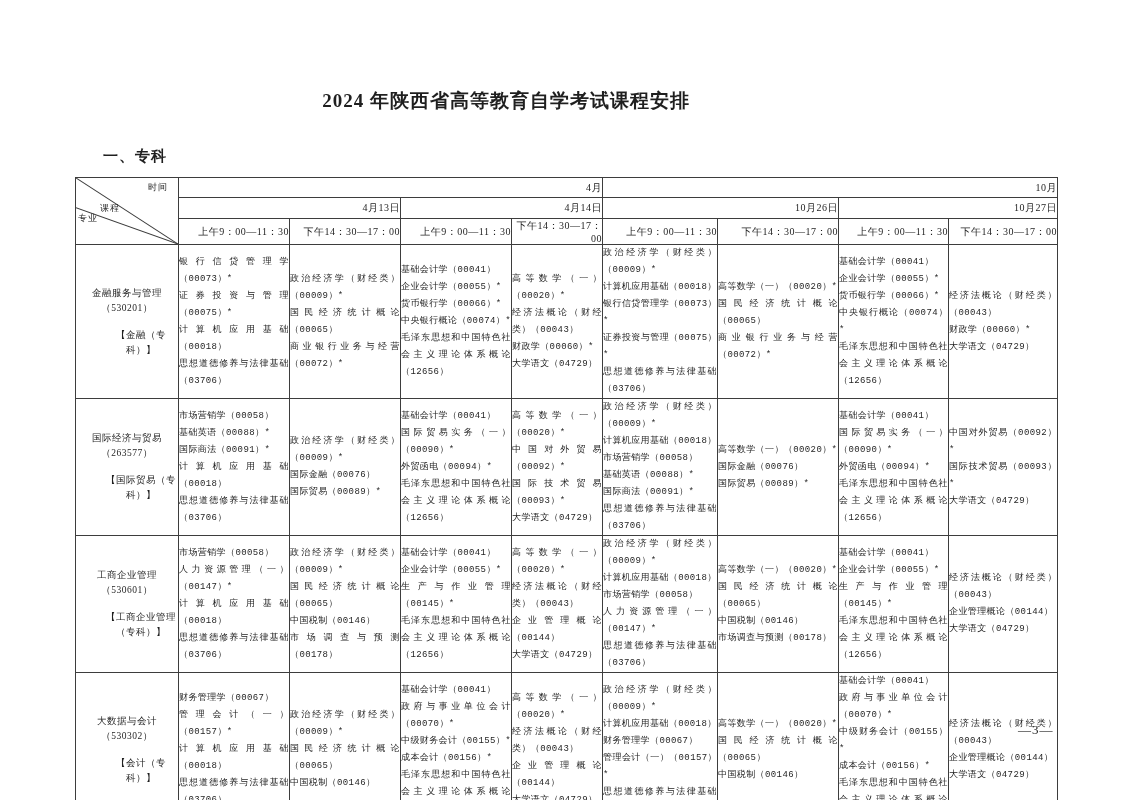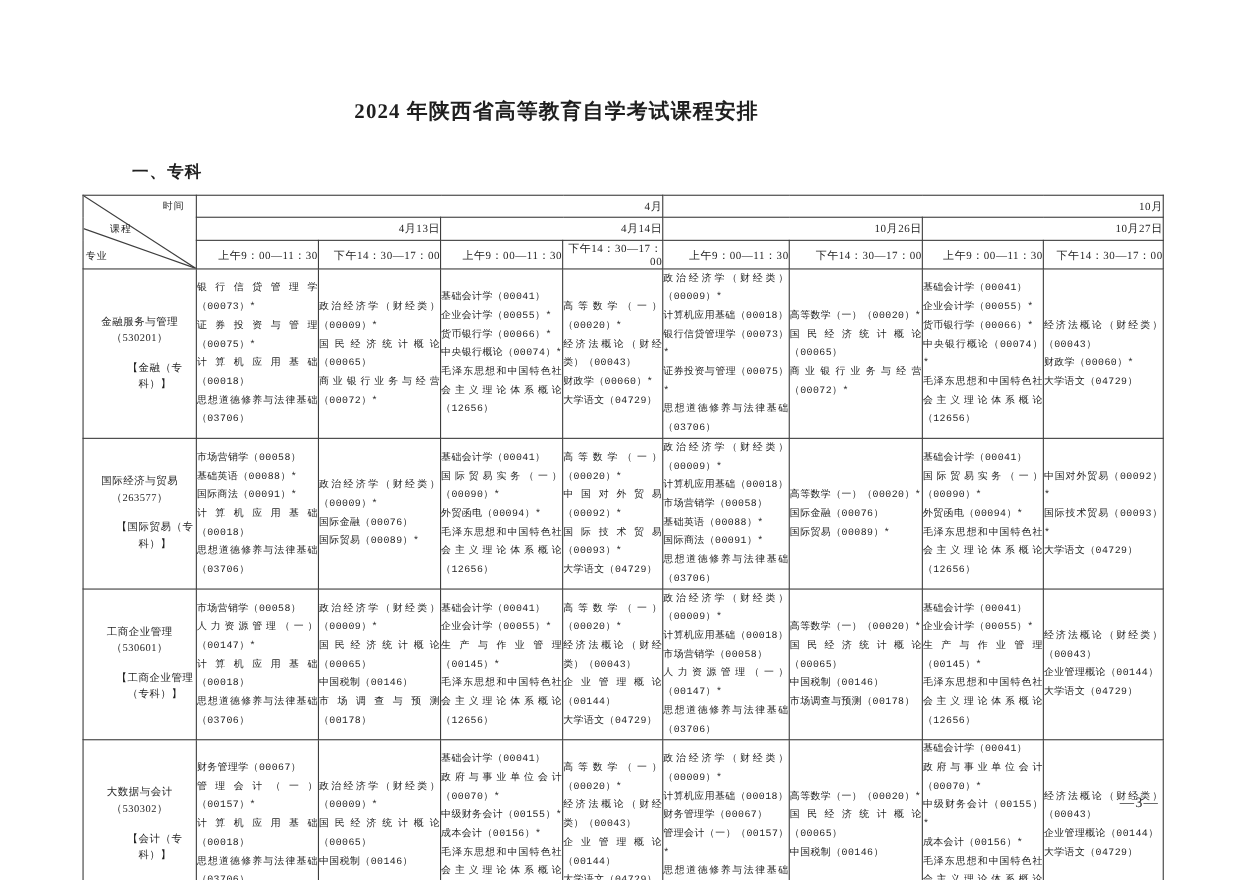--- a/index.html
+++ b/index.html
@@ -6,21 +6,21 @@
   body{
     width:1132px;height:800px;position:relative;overflow:hidden;
     background:#ffffff;color:#1f1f1f;
     font-family:"Liberation Serif","DejaVu Serif",serif;
   }
   .page-title{
     position:absolute;top:88px;left:0;width:1012px;
     text-align:center;font-size:19px;font-weight:bold;letter-spacing:1px;
   }
   .section-heading{
-    position:absolute;top:147px;left:120px;
+    position:absolute;top:147px;left:103px;
     font-size:15px;font-weight:bold;letter-spacing:1px;
   }
   table.schedule{
     position:absolute;left:75px;top:177px;width:982px;
     border-collapse:collapse;table-layout:fixed;
   }
   table.schedule td,table.schedule th{
     border:1px solid #3d3d3d;padding:0;font-weight:normal;
     vertical-align:middle;
   }
@@ -29,21 +29,21 @@
   tr.date-row{height:21px;}
   tr.session-row{height:21px;}
   tbody tr{height:117px;}
   tbody tr:nth-child(2){height:118px;}
   tbody tr:nth-child(4){height:121px;}
   td.corner-cell{position:relative;}
   td.corner-cell svg{position:absolute;left:0;top:0;width:100%;height:100%;display:block;}
   .corner-label{position:absolute;font-size:9px;letter-spacing:1px;}
   .corner-time{top:3px;right:10px;}
   .corner-course{top:24px;left:24px;text-align:center;}
-  .corner-major{bottom:5px;left:2px;}
+  .corner-major{bottom:19px;left:2px;}
   td.major-cell{
     text-align:center;font-size:9.5px;line-height:15px;letter-spacing:0.5px;
   }
   td.major-cell .major-note{margin-top:12px;margin-left:28px;}
   td.course-cell{
     font-size:9px;padding:4px 3px 4px 4px;letter-spacing:0.4px;font-family:Liberation Mono, monospace;
   }
   .course-item{line-height:17px;text-align:justify;text-justify:inter-character;}
   .page-number{
     position:absolute;top:722px;left:1018px;

